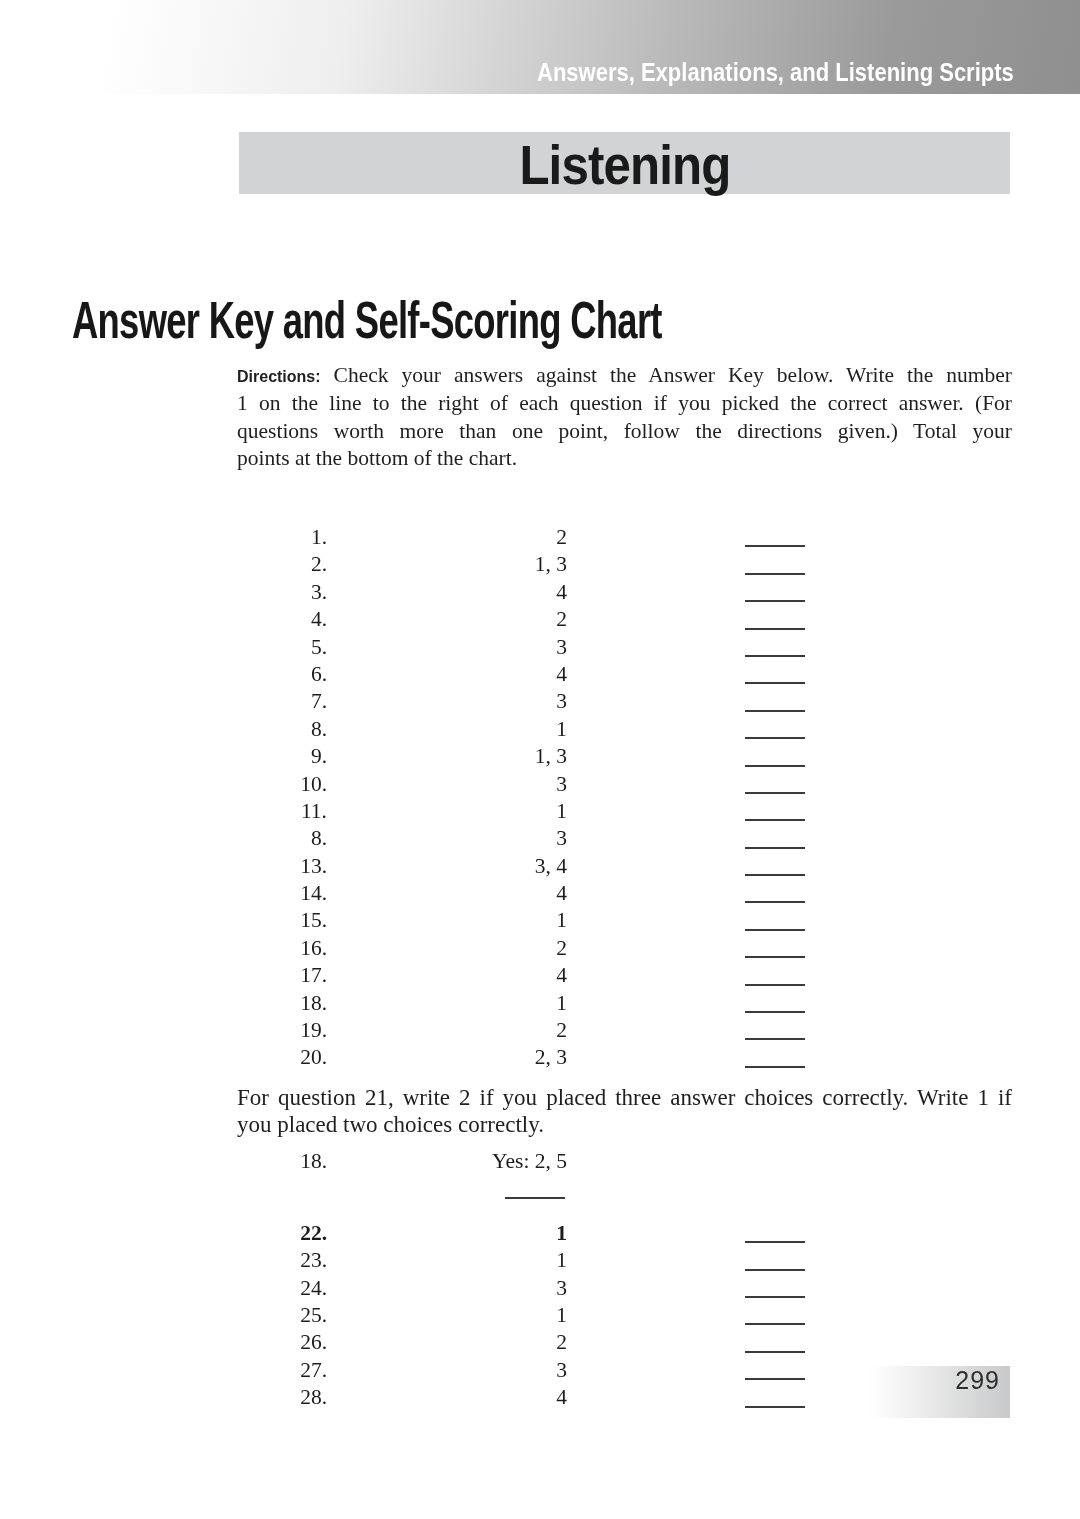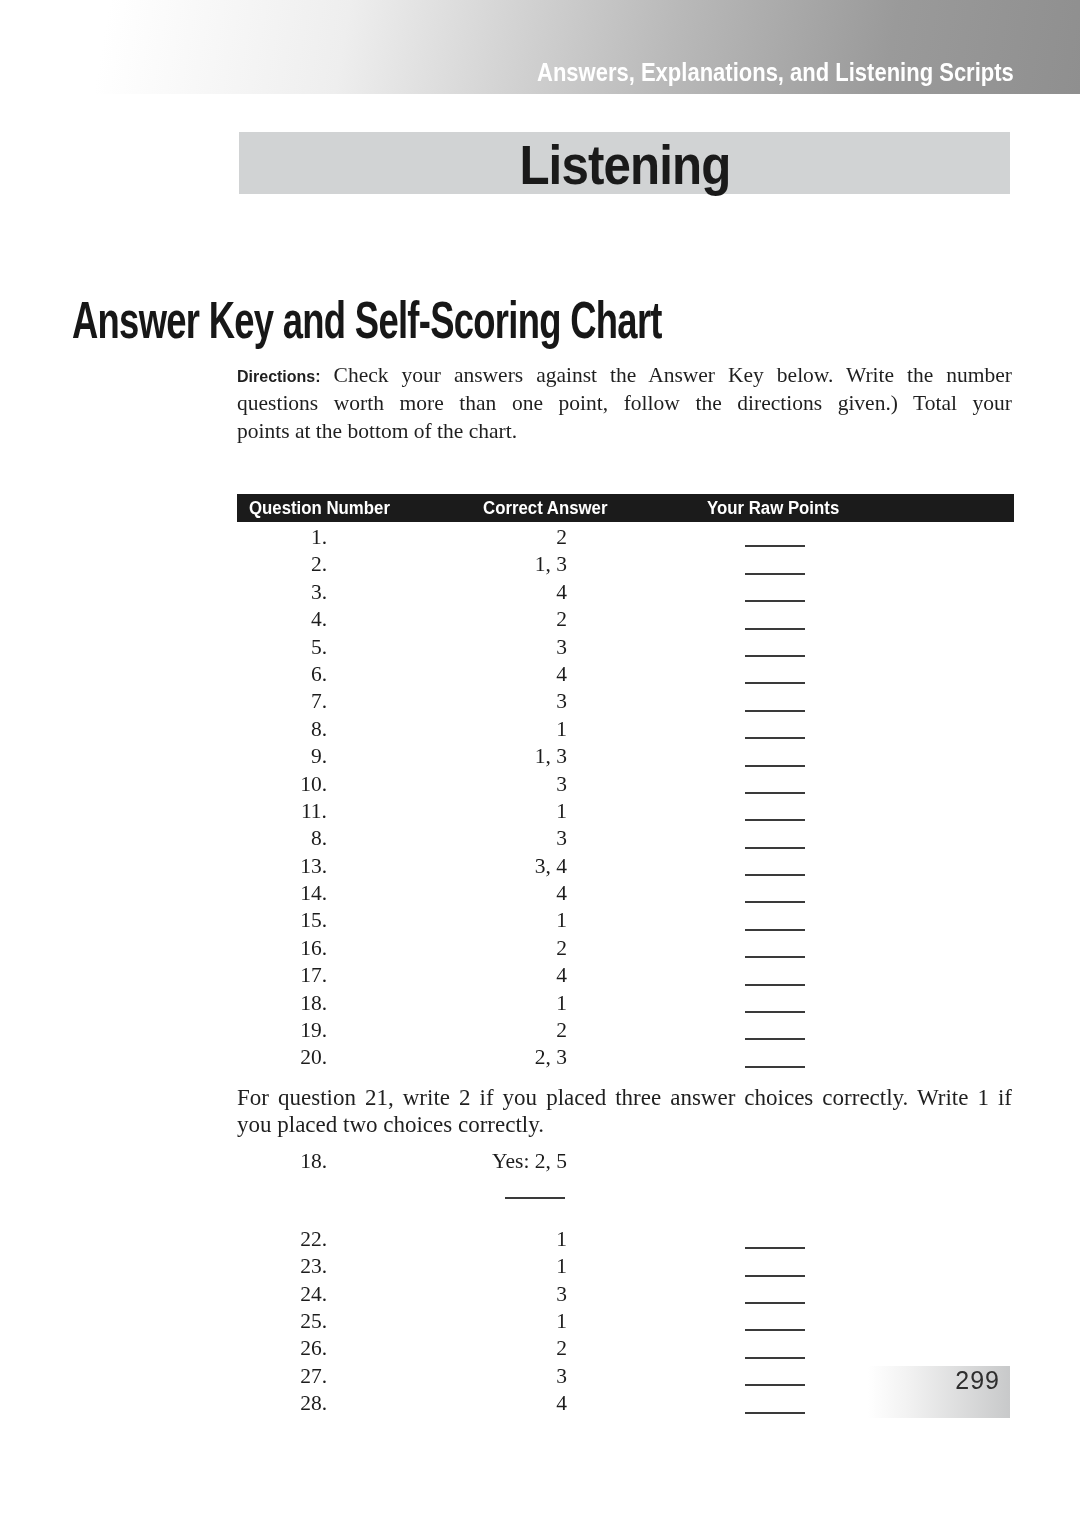--- a/index.html
+++ b/index.html
@@ -60,21 +60,21 @@
   #rows120{top:524px;}
   #rows2128{top:1148px;}
   .trow{display:grid;grid-template-columns:90px 240px 1fr;height:27.4px;line-height:27.4px;font-size:21.5px;}
   .cell-num{text-align:right;}
   .cell-ans{text-align:right;}
   .cell-line{position:relative;}
   .blank-line{
     position:absolute;left:178px;bottom:4px;width:60px;height:0;
     border-bottom:2px solid #3a3a3a;
   }
-  #rows2128 .trow:nth-child(3){margin-top:23px;}
+  #rows2128 .trow:nth-child(3){margin-top:17px;font-weight:bold;}
 
   
   .note21{
     position:absolute;left:237px;top:1084px;width:775px;
     font-size:23px;line-height:27.3px;color:#1f1f1f;
   }
 
   
   .pagetab{
     position:absolute;left:868px;top:1366px;width:142px;height:52px;
@@ -96,29 +96,25 @@
   </div>
 
   <div class="banner">
     <div class="banner-title">Listening</div>
   </div>
 
   <div class="h1">Answer Key and Self-Scoring Chart</div>
 
   <div class="directions">
     <div class="just"><span class="dir-label">Directions:</span><span> Check your answers against the Answer Key below. Write the number</span></div>
+    <div class="just">1 on the line to the right of each question if you picked the correct answer. (For</div>
     <div class="just">questions worth more than one point, follow the directions given.) Total your</div>
     <div class="lastline">points at the bottom of the chart.</div>
   </div>
 
-  <div class="thead">
-    <span class="th1">Question Number</span>
-    <span class="th2">Correct Answer</span>
-    <span class="th3">Your Raw Points</span>
-  </div>
 
   <div class="tbody" id="rows120">
       <div class="trow">
         <div class="cell-num">1.</div>
         <div class="cell-ans">2</div>
         <div class="cell-line">
           <div class="blank-line"></div>
         </div>
       </div>
       <div class="trow">

